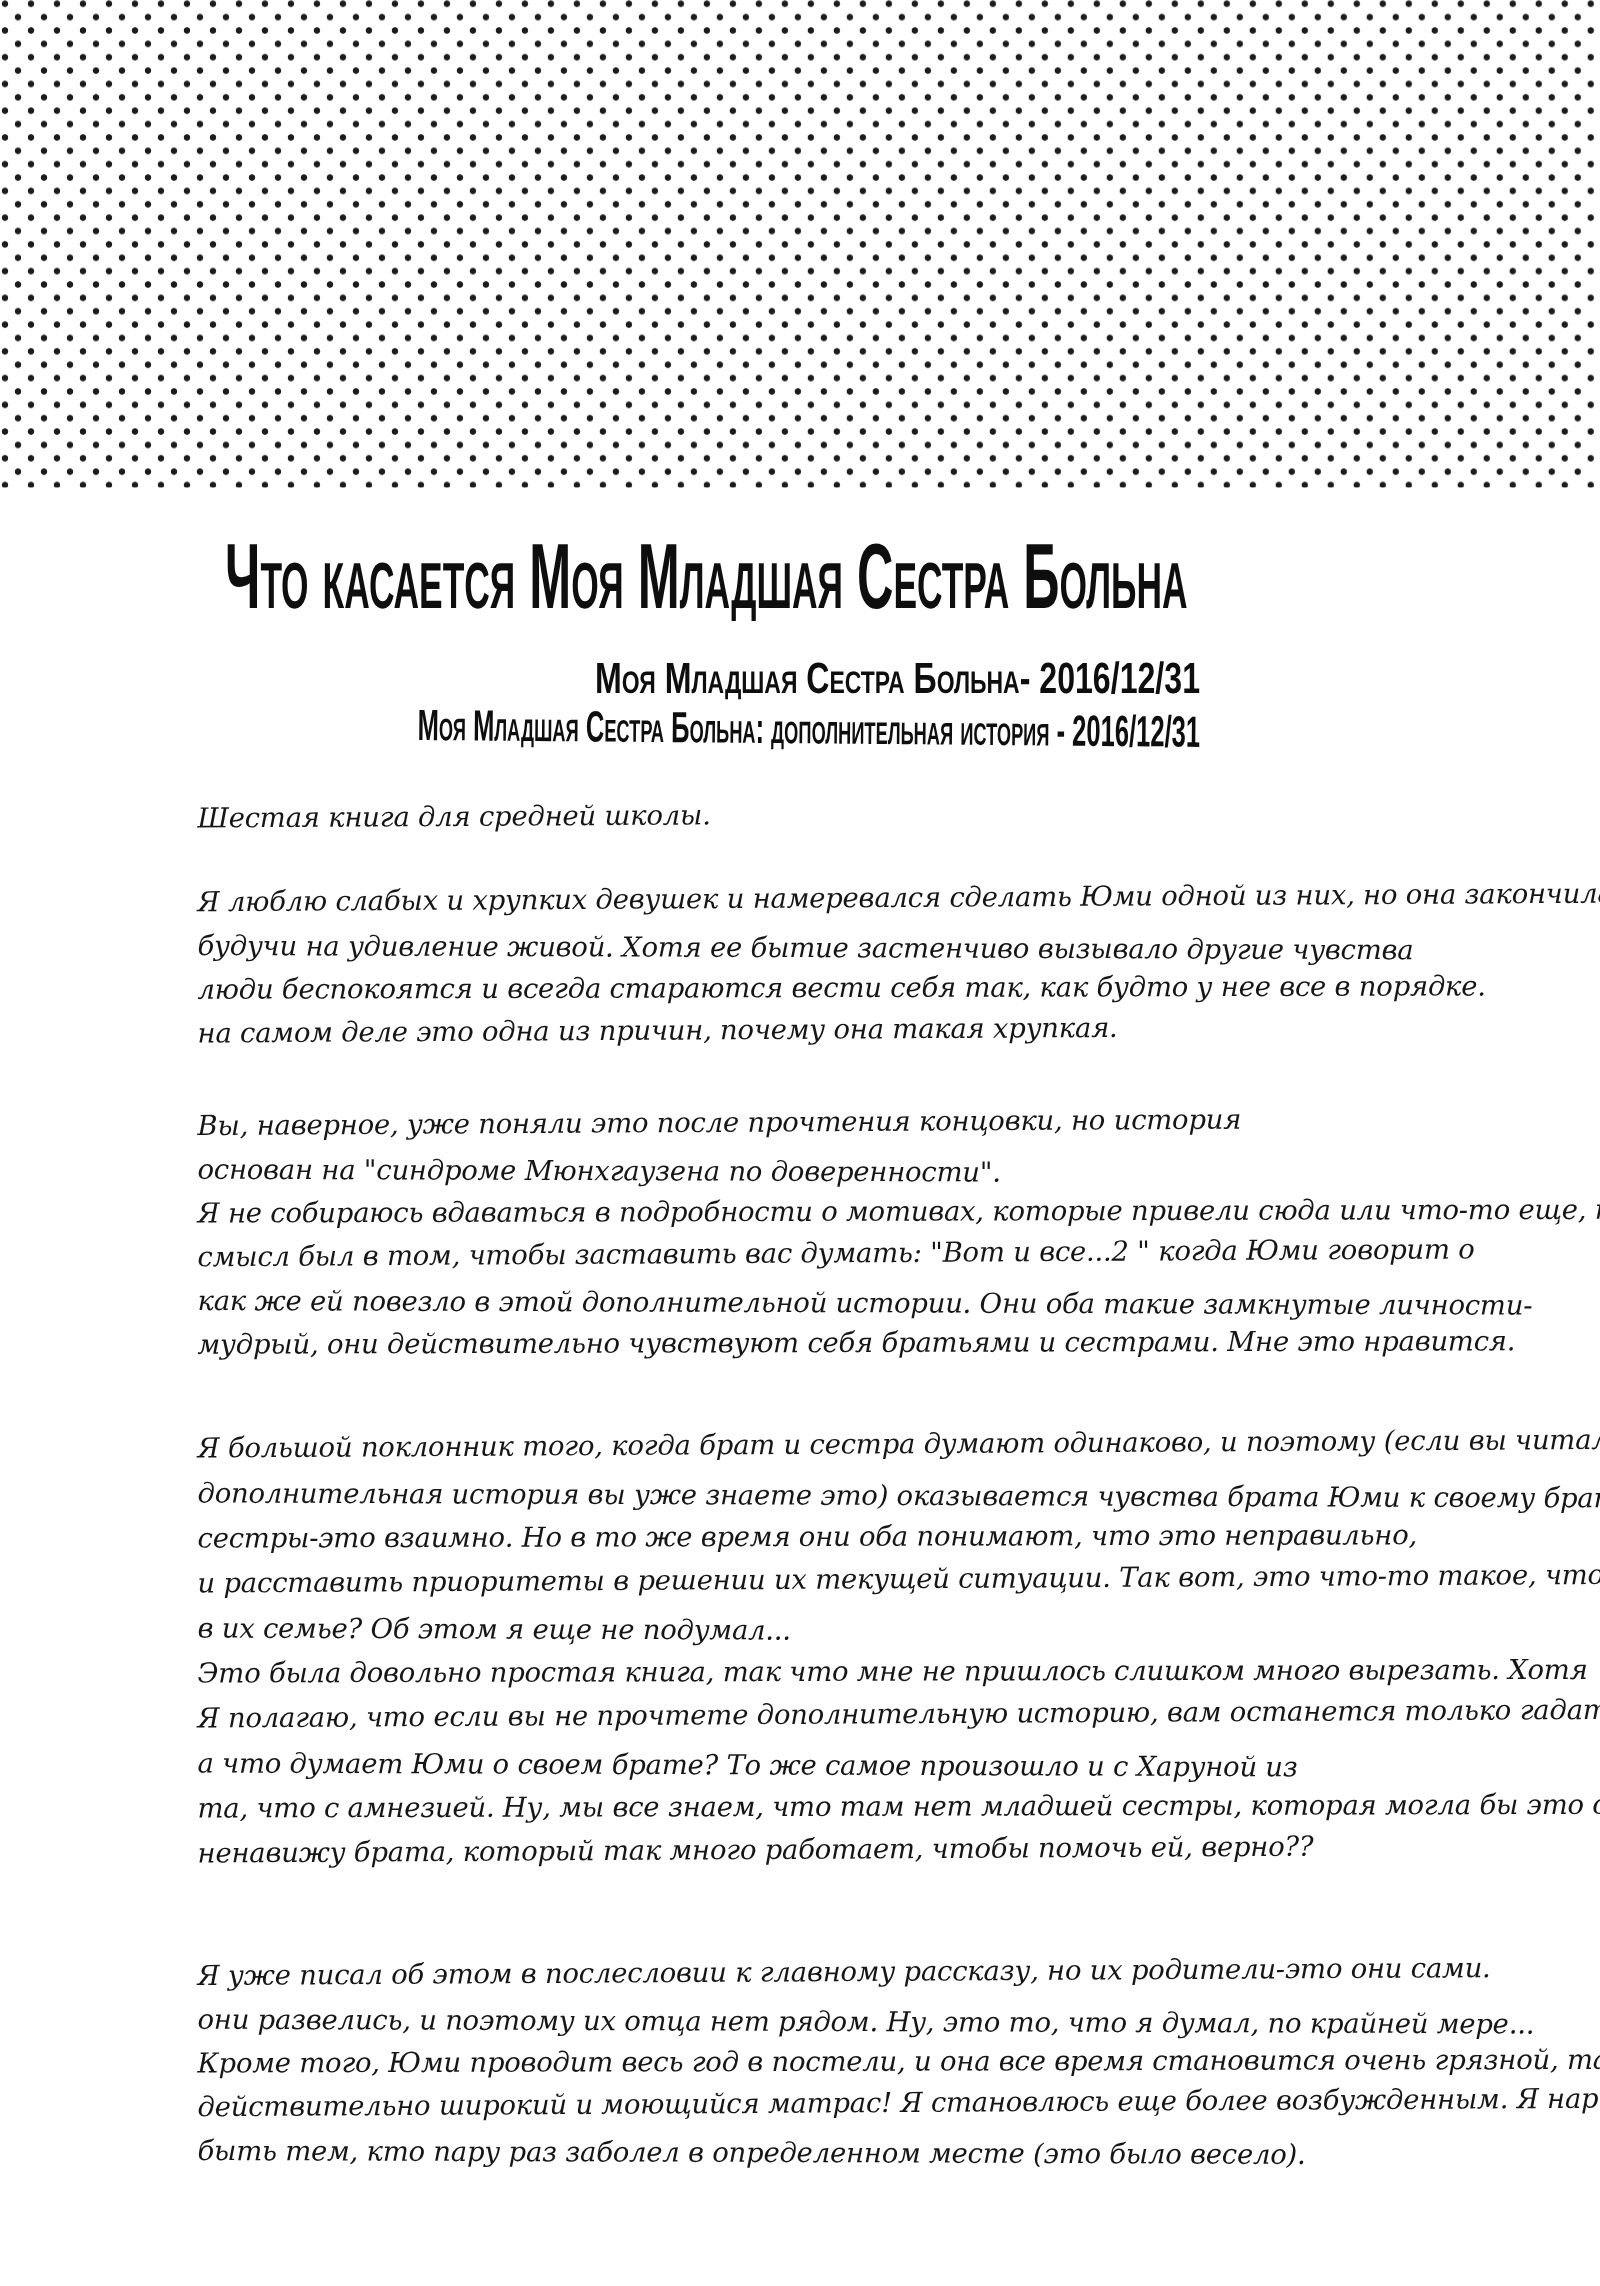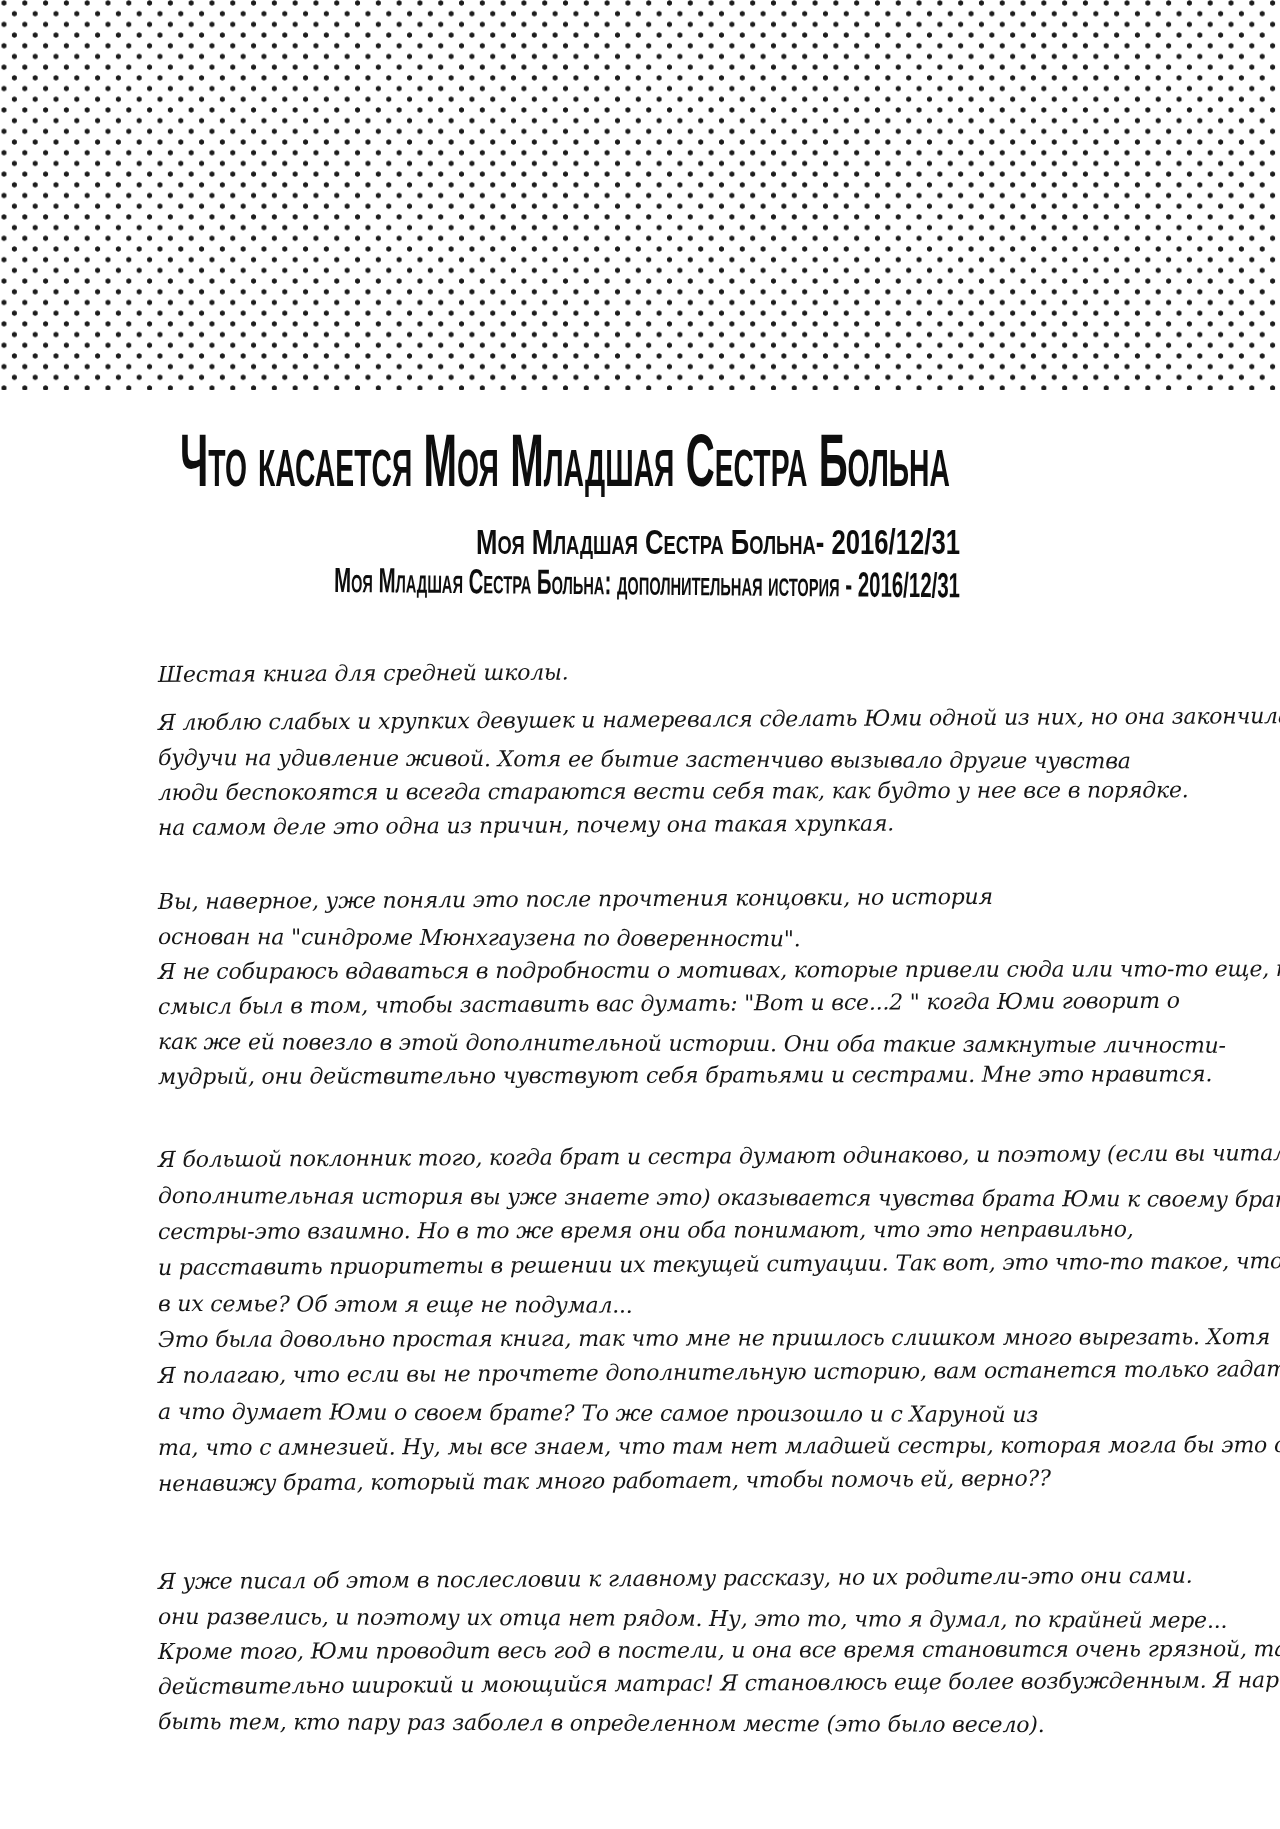--- a/index.html
+++ b/index.html
@@ -53,21 +53,21 @@
 
 <svg class="title-svg" width="800" height="106">
   <text class="display" x="0" y="84" font-size="74" textLength="770" lengthAdjust="spacingAndGlyphs">Что касается Моя Младшая Сестра Больна</text>
 </svg>
 
 <svg class="subtitle-svg" width="672" height="100">
   <text class="display" x="664" y="42" font-size="35" text-anchor="end" textLength="484" lengthAdjust="spacingAndGlyphs">Моя Младшая Сестра Больна- 2016/12/31</text>
   <text class="display" x="664" y="80" font-size="35" text-anchor="end" textLength="626" lengthAdjust="spacingAndGlyphs" transform="rotate(0.5 40 80)">Моя Младшая Сестра Больна: дополнительная история - 2016/12/31</text>
 </svg>
 
-<div class="para" style="top:657px">
+<div class="para" style="top:638px">
     <div class="pline">Шестая книга для средней школы.</div>
   </div>
 
 <div class="para" style="top:705px">
     <div class="pline">Я люблю слабых и хрупких девушек и намеревался сделать Юми одной из них, но она закончилась</div>
     <div class="pline">будучи на удивление живой. Хотя ее бытие застенчиво вызывало другие чувства</div>
     <div class="pline">люди беспокоятся и всегда стараются вести себя так, как будто у нее все в порядке.</div>
     <div class="pline">на самом деле это одна из причин, почему она такая хрупкая.</div>
   </div>
 

